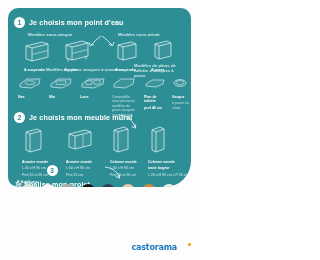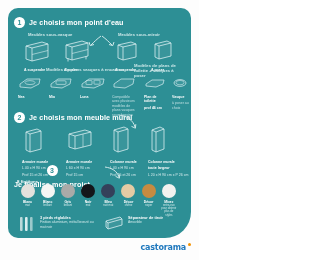--- a/index.html
+++ b/index.html
@@ -5,21 +5,21 @@
   html,body{margin:0;padding:0;}
   body{
     width:199px;height:260px;overflow:hidden;
     background:#ffffff;
     font-family:"Liberation Sans",sans-serif;
     -webkit-font-smoothing:antialiased;
   }
   .page{position:relative;width:199px;height:260px;background:#fdfdfd;}
 
   .panel{
-    position:absolute;left:8px;top:8px;width:183px;height:230px;
+    position:absolute;left:8px;top:8px;width:183px;height:179px;
     background:#2d8f95;
     border-radius:10px 10px 26px 10px;
     overflow:hidden;
   }
 
   
   .step-head{position:absolute;display:flex;align-items:center;gap:4px;}
   .step-badge{
     width:11px;height:11px;border-radius:50%;
     background:#ffffff;color:#2d8f95;
@@ -60,21 +60,21 @@
   
   .acc{position:absolute;display:flex;gap:4px;align-items:flex-start;}
   .acc-txt-t{color:#ffffff;font-size:3.8px;font-weight:bold;line-height:4.4px;}
   .acc-txt-s{color:#cfe9ea;font-size:3.4px;line-height:4.2px;}
 
   
   .arrow{position:absolute;}
 
   
   .logo{
-    position:absolute;right:8px;bottom:8px;display:flex;gap:2px;
+    position:absolute;right:8px;bottom:8px;display:flex;gap:11px;
   }
   .logo-txt{
     color:#1f78bd;font-size:8px;font-weight:bold;letter-spacing:-.2px;
     font-family:"DejaVu Sans",sans-serif;
   }
   .logo-dot{width:3px;height:3px;background:#f39200;border-radius:50%;}
 </style>
 </head>
 <body>
 

